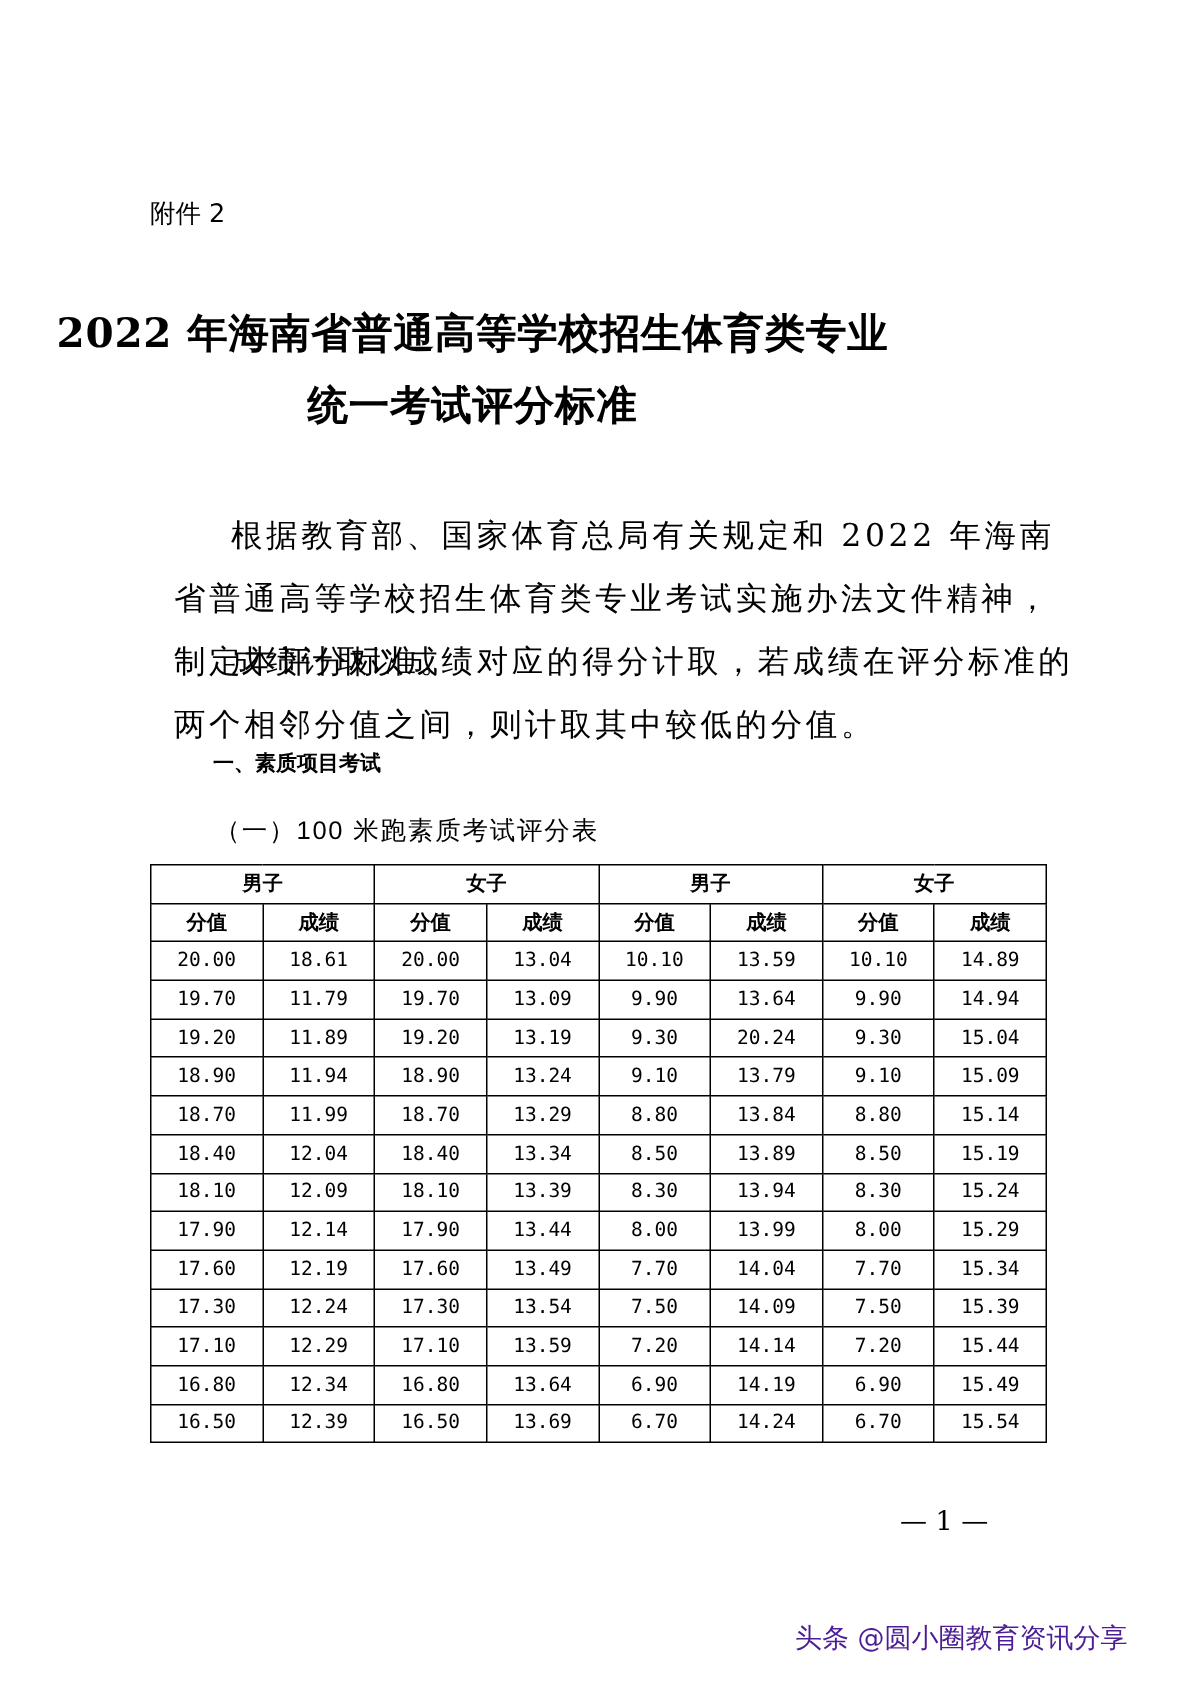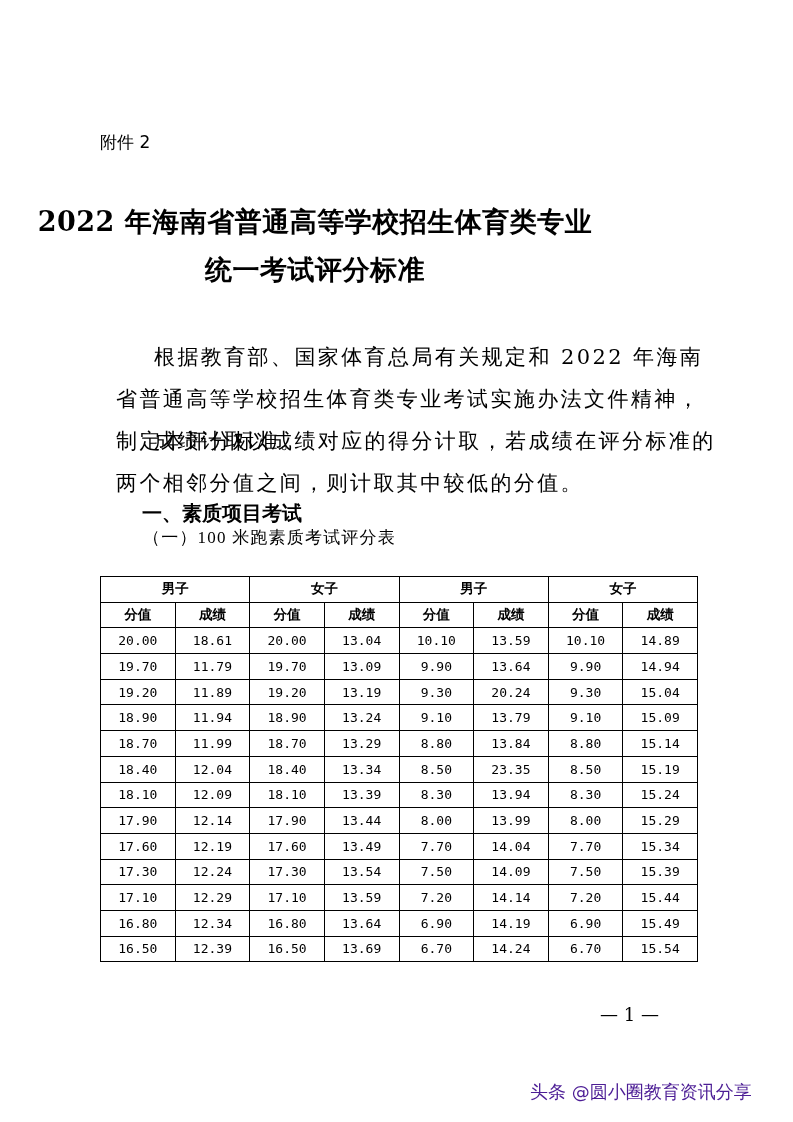--- a/index.html
+++ b/index.html
@@ -5,22 +5,22 @@
   html, body { margin: 0; padding: 0; background: #ffffff; }
   body { width: 793px; height: 1122px; position: relative; overflow: hidden; color: #000; font-family: "DejaVu Serif", "Liberation Serif", serif; }
   .attachment { position: absolute; left: 100px; top: 131px; font-size: 17px; font-family: "DejaVu Sans", "Liberation Sans", sans-serif; }
   .title { position: absolute; left: 0; width: 630px; text-align: center; font-weight: bold; font-size: 27px; letter-spacing: 0.5px; }
   .title.l1 { top: 204px; }
   .title.l2 { top: 252px; }
   .para { position: absolute; left: 100px; width: 600px; font-size: 21px; letter-spacing: 2.4px; line-height: 42px; margin-left: 16px; }
   .p1 { top: 336px; }
   .p2 { top: 420px; }
   .indent { display: inline-block; width: 38px; }
-  .h1 { position: absolute; left: 142px; top: 500px; font-size: 20px; font-weight: bold; font-family: "DejaVu Sans", "Liberation Sans", sans-serif; }
-  .h2 { position: absolute; left: 143px; top: 526px; font-size: 17px; letter-spacing: 1.2px; font-family: Liberation Serif, serif; }
+  .h1 { position: absolute; left: 142px; top: 500px; font-size: 14px; font-weight: bold; font-family: "DejaVu Sans", "Liberation Sans", sans-serif; }
+  .h2 { position: absolute; left: 143px; top: 542px; font-size: 17px; letter-spacing: 1.2px; font-family: Liberation Sans, sans-serif; }
   table.score { position: absolute; left: 100px; top: 576px; width: 598px; border-collapse: collapse; table-layout: fixed; }
   table.score td, table.score th { border: 1.3px solid #000; text-align: center; padding: 0; font-size: 13.5px; height: 24.7px; }
   table.score th { font-weight: bold; font-family: "DejaVu Sans", "Liberation Sans", sans-serif; font-size: 13.5px; }
   table.score th.grp { font-weight: bold; margin-left: 20px; }
   table.score td { font-family: "DejaVu Sans Mono", "Liberation Mono", monospace; font-size: 13px; }
   .pagenum { position: absolute; left: 600px; top: 1004px; font-size: 18px; font-family: "DejaVu Serif", "Liberation Serif", serif; }
   .watermark { position: absolute; left: 530px; top: 1080px; font-size: 18px; color: #4c1d95; font-family: "DejaVu Sans", "Liberation Sans", sans-serif; text-shadow: 0 0 1px #fff; }
 </style>
 </head>
 <body>
@@ -105,21 +105,21 @@
         <td>13.84</td>
         <td>8.80</td>
         <td>15.14</td>
       </tr>
       <tr>
         <td>18.40</td>
         <td>12.04</td>
         <td>18.40</td>
         <td>13.34</td>
         <td>8.50</td>
-        <td>23.35</td>
+        <td>13.89</td>
         <td>8.50</td>
         <td>15.19</td>
       </tr>
       <tr>
         <td>18.10</td>
         <td>12.09</td>
         <td>18.10</td>
         <td>13.39</td>
         <td>8.30</td>
         <td>13.94</td>

